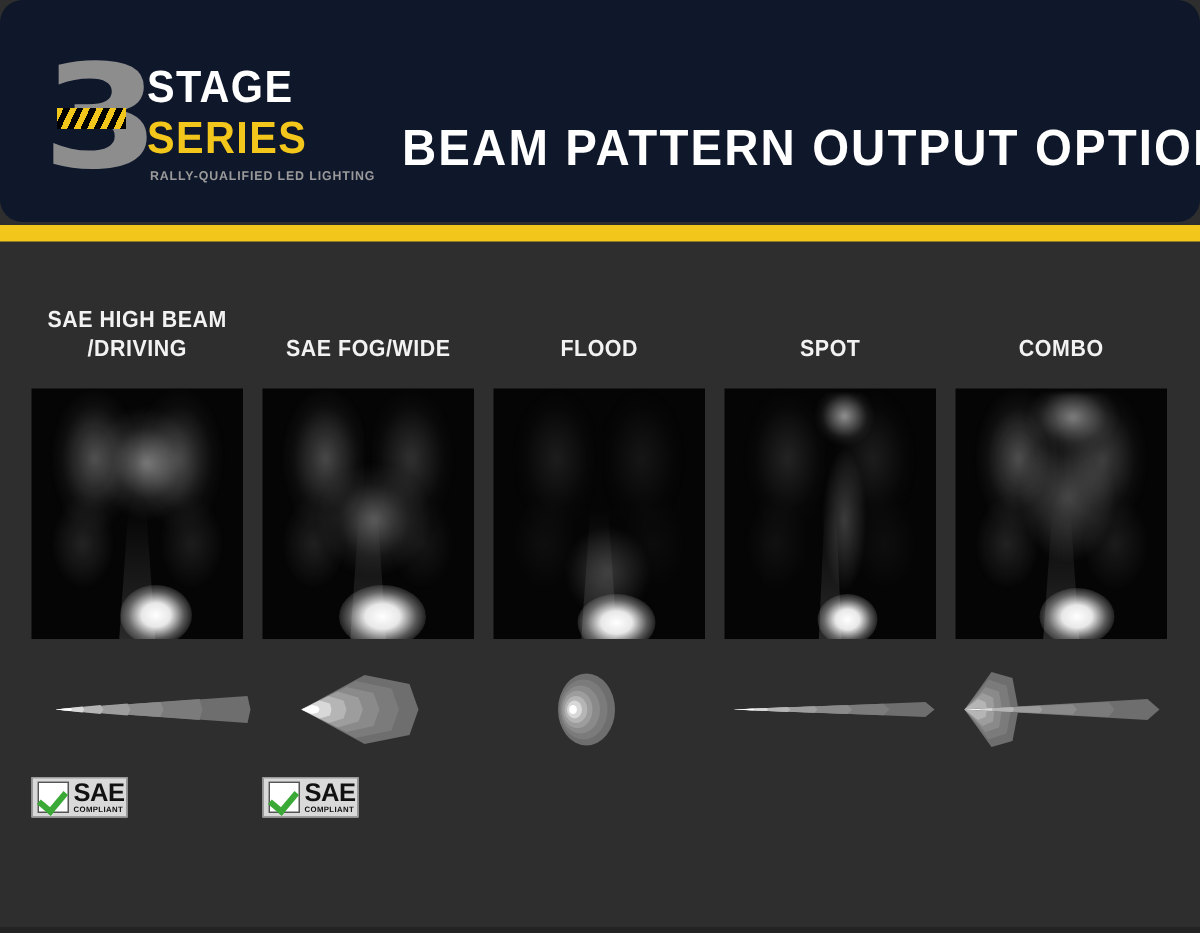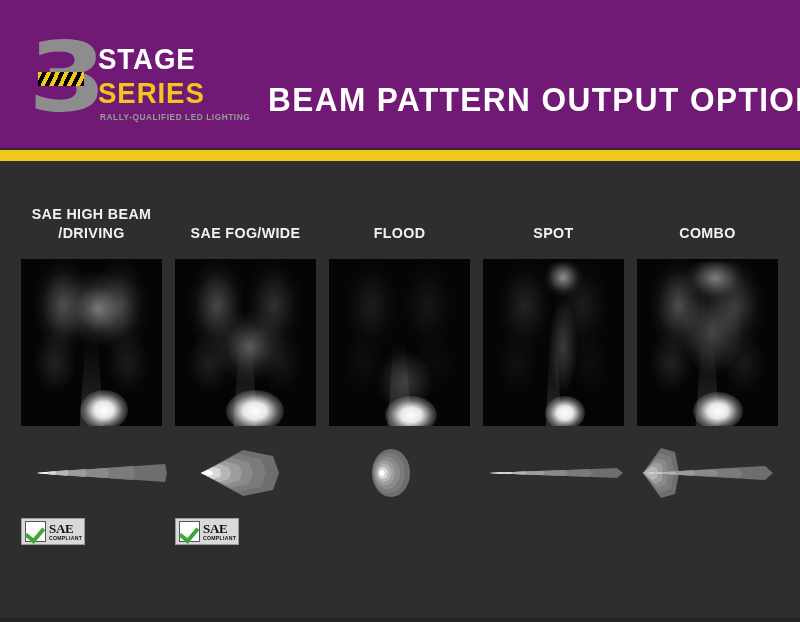--- a/index.html
+++ b/index.html
@@ -6,21 +6,22 @@
   html,body { background:#2b2b2b; }
   body {
     width:800px; height:622px; position:relative; overflow:hidden;
     font-family:"Liberation Sans", sans-serif;
     background:#2e2e2e;
   }
 
   
   .header {
     position:absolute; left:0; top:0; width:800px; height:148px;
-    background:#701a75;
+    background:#0f172a;
+    border-radius:15px;
   }
   .logo { position:absolute; left:28px; top:28px; width:215px; height:100px; }
   .logo-3 {
     position:absolute; left:0; top:2px;
     font-family:"DejaVu Sans", sans-serif;
     font-size:96px; font-weight:bold; line-height:96px;
     color:#8d8d8d; letter-spacing:-6px;
     transform:scaleX(1.18); transform-origin:left top;
   }
   .logo-words { position:absolute; left:70px; top:16px; width:150px; }
@@ -175,22 +176,22 @@
     width:21px; height:21px; background:#fff; border:1px solid #555;
     position:relative; flex:none;
   }
   .badge-check:after {
     content:""; position:absolute; left:3px; top:2px;
     width:8px; height:14px; border:solid #3aa935;
     border-width:0 4px 4px 0; transform:rotate(40deg);
   }
   .badge-text { margin-left:3px; line-height:1; }
   .badge-sae {
-    color:#111; font-size:13px; font-weight:bold; letter-spacing:-.3px;
-    display:block; font-family:Liberation Serif, serif;
+    color:#111; font-size:17px; font-weight:bold; letter-spacing:-.3px;
+    display:block; font-family:Liberation Sans, sans-serif;
   }
   .badge-compliant {
     color:#111; font-size:5.2px; font-weight:bold; letter-spacing:.25px;
     display:block; margin-top:1px;
   }
 
   .footer {
     position:absolute; left:0; bottom:0; width:800px; height:4px;
     background:#232323;
   }

